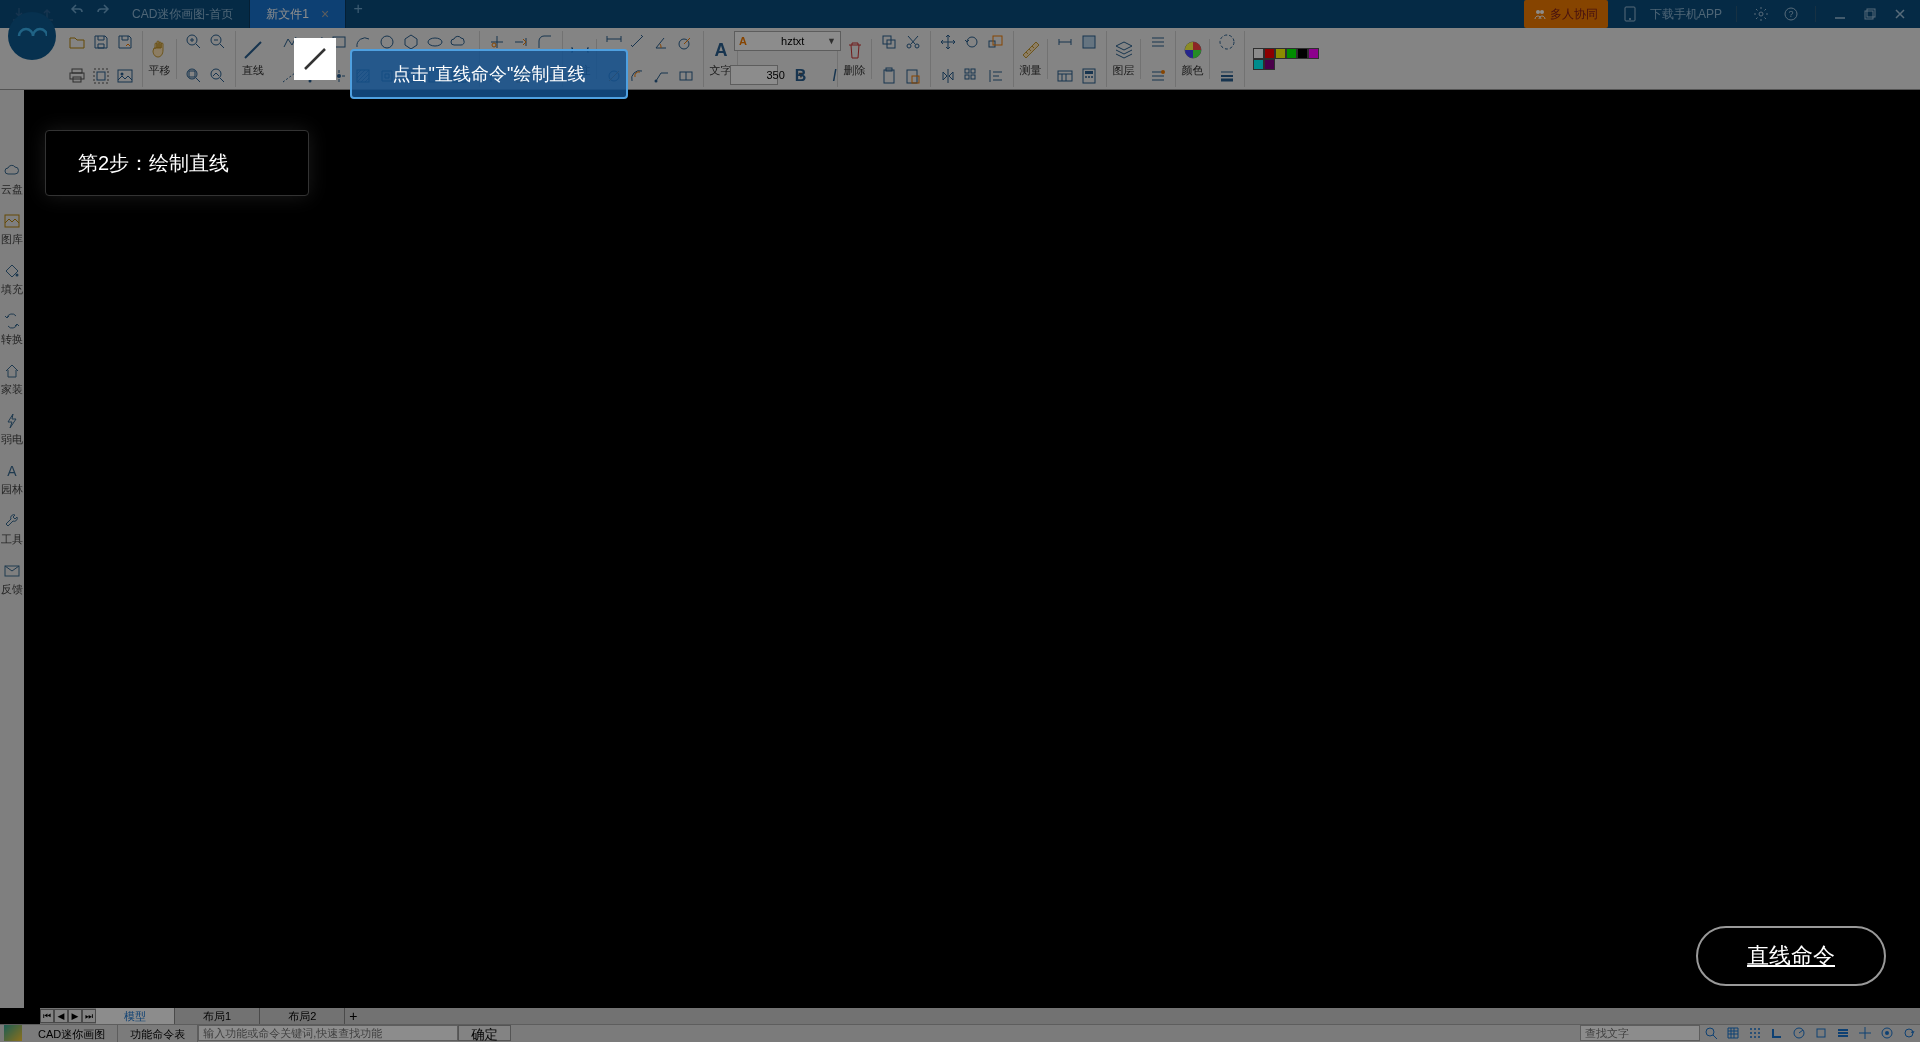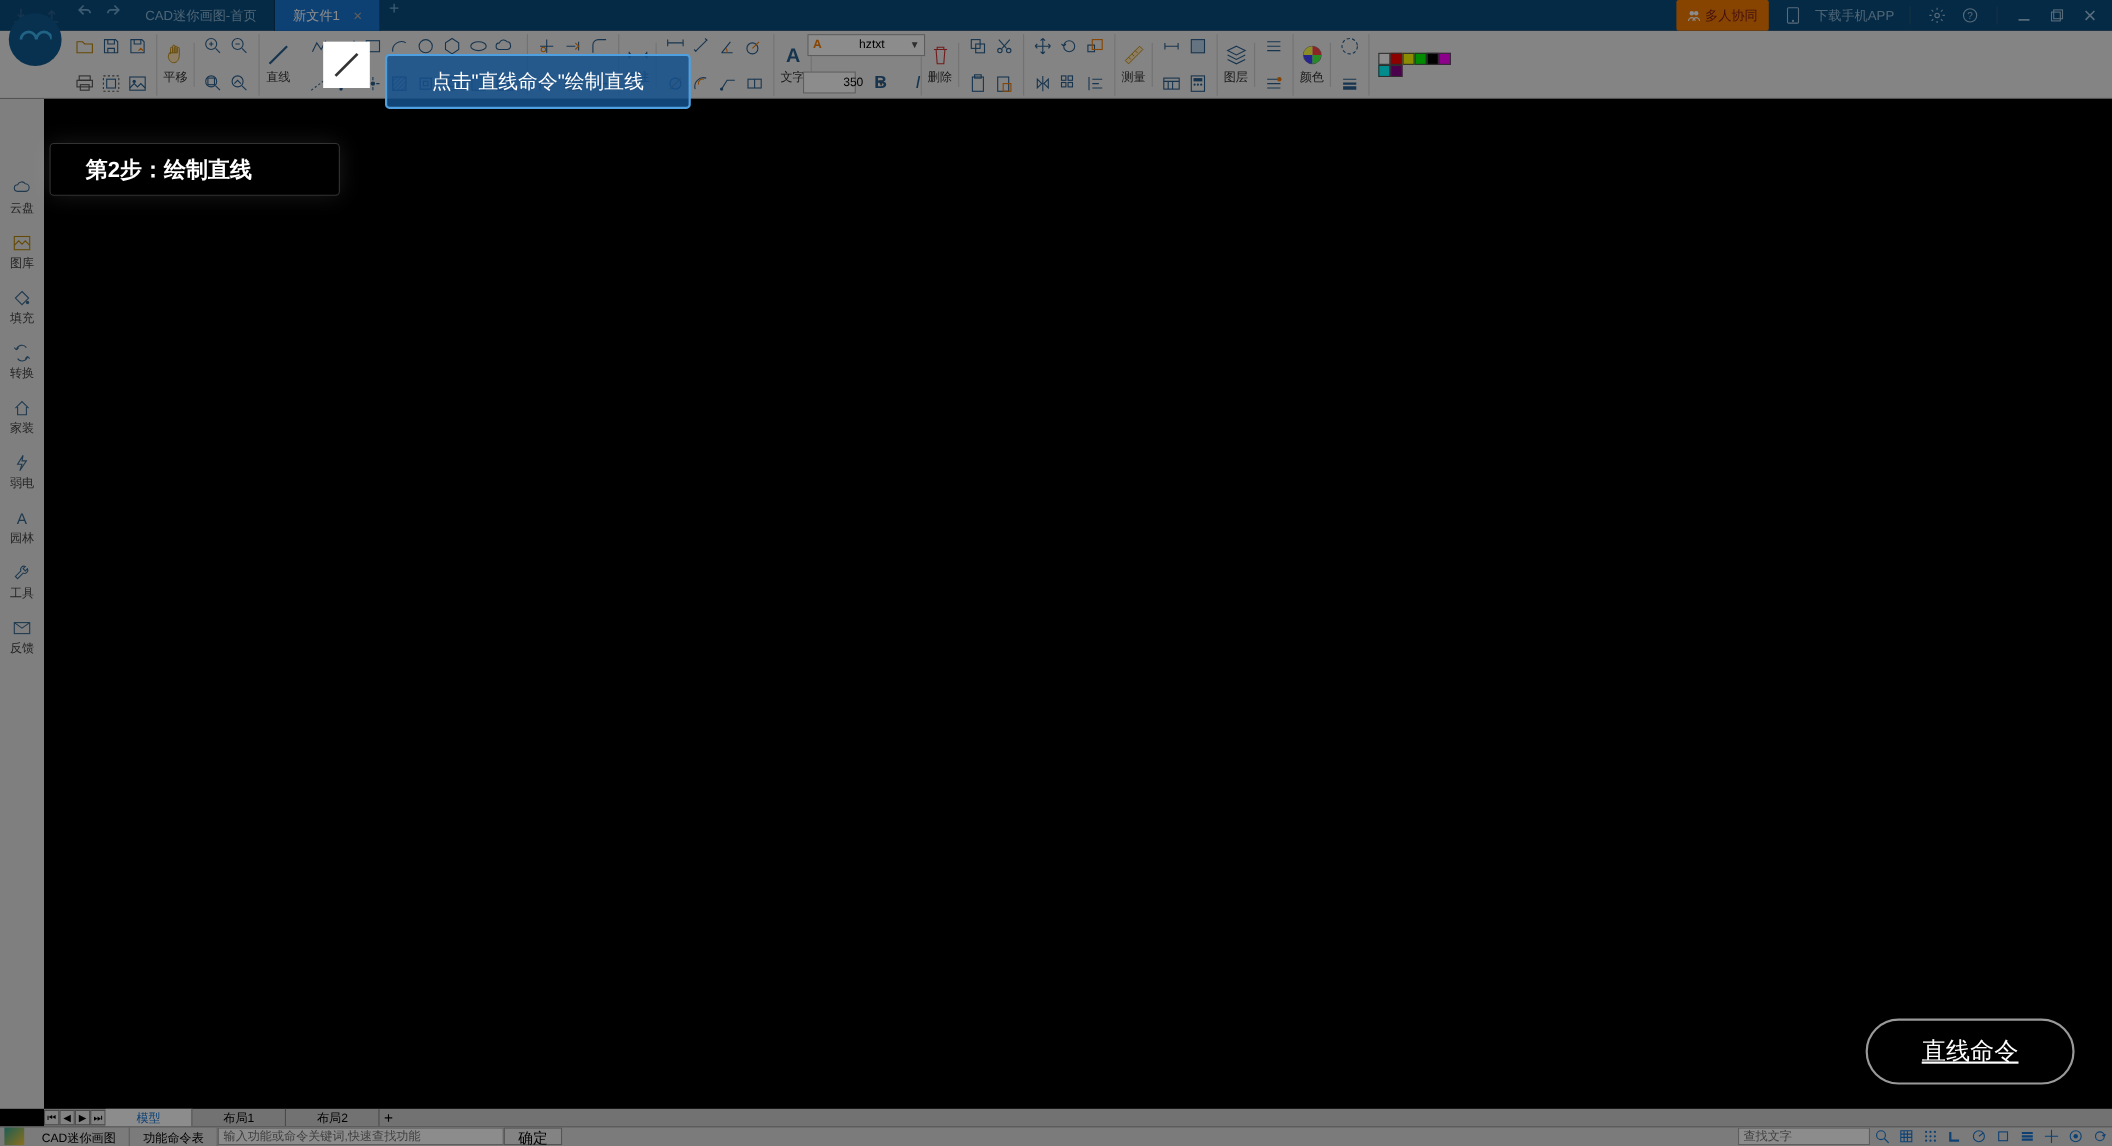--- a/index.html
+++ b/index.html
@@ -33,31 +33,31 @@
 .r-font-sel .dd { color: #555; font-size: 9px; margin-left: 2px; }
 .r-swatches { display: flex; flex-wrap: wrap; width: 66px; gap: 0; }
 .r-swatch { width: 11px; height: 11px; border: 1px solid #555; }
 
 
 .line-tool-highlight { position: absolute; top: 38px; left: 294px; width: 42px; height: 42px; border: 3px solid #fff; background: #fff; z-index: 10001; display: flex; align-items: center; justify-content: center; }
 .line-tool-highlight svg { width: 28px; height: 28px; }
 .tooltip-blue { position: absolute; top: 49px; left: 350px; width: 278px; height: 50px; background: rgba(20,80,140,0.85); border: 2px solid #4fa0e0; border-radius: 4px; color: #fff; font-size: 18px; display: flex; align-items: center; justify-content: center; z-index: 10001; }
 
 
-.leftbar { position: absolute; top: 90px; left: 0; width: 40px; background: #e8e8e8; bottom: 34px; display: flex; flex-direction: column; align-items: center; padding-top: 64px; }
+.leftbar { position: absolute; top: 90px; left: 0; width: 24px; background: #e8e8e8; bottom: 34px; display: flex; flex-direction: column; align-items: center; padding-top: 64px; }
 .lb-item { width: 40px; height: 50px; display: flex; flex-direction: column; align-items: center; justify-content: center; cursor: pointer; color: #3a6a90; gap: 2px; }
 .lb-ico { width: 18px; height: 18px; }
 .lb-txt { font-size: 11px; color: #444; }
 .lb-export { position: absolute; top: 4px; left: 8px; display: flex; gap: 6px; }
 
 
 .canvas { position: absolute; top: 90px; left: 40px; right: 0; bottom: 34px; background: #000; }
 
 
-.step-box { position: absolute; top: 130px; left: 45px; width: 264px; height: 48px; background: #000; border: 1px solid #333; border-radius: 4px; box-shadow: 0 0 20px rgba(255,255,255,0.1); color: #fff; font-size: 20px; font-weight: bold; display: flex; align-items: center; padding-left: 32px; z-index: 10001; }
+.step-box { position: absolute; top: 130px; left: 45px; width: 264px; height: 66px; background: #000; border: 1px solid #333; border-radius: 4px; box-shadow: 0 0 20px rgba(255,255,255,0.1); color: #fff; font-size: 20px; font-weight: normal; display: flex; align-items: center; padding-left: 32px; z-index: 10001; }
 
 
 .skip-btn { position: absolute; bottom: 56px; right: 34px; width: 190px; height: 60px; border: 2px solid #999; border-radius: 36px; color: #fff; font-size: 22px; display: flex; align-items: center; justify-content: center; cursor: pointer; text-decoration: underline; z-index: 10001; background: rgba(0,0,0,0.3); }
 
 
 .bottom-tabs { position: absolute; left: 40px; right: 0; bottom: 18px; height: 16px; background: #d0d0d0; display: flex; align-items: center; font-size: 11px; }
 .bt-nav { width: 14px; height: 14px; border: 1px solid #888; background: #eee; display: flex; align-items: center; justify-content: center; font-size: 9px; cursor: pointer; }
 .bt-tab { padding: 0 28px; border-right: 1px solid #888; cursor: pointer; height: 16px; display: flex; align-items: center; }
 .bt-tab.active { color: #1976d2; background: #fff; }
 .bt-add { width: 16px; height: 16px; display: flex; align-items: center; justify-content: center; font-size: 14px; cursor: pointer; }

